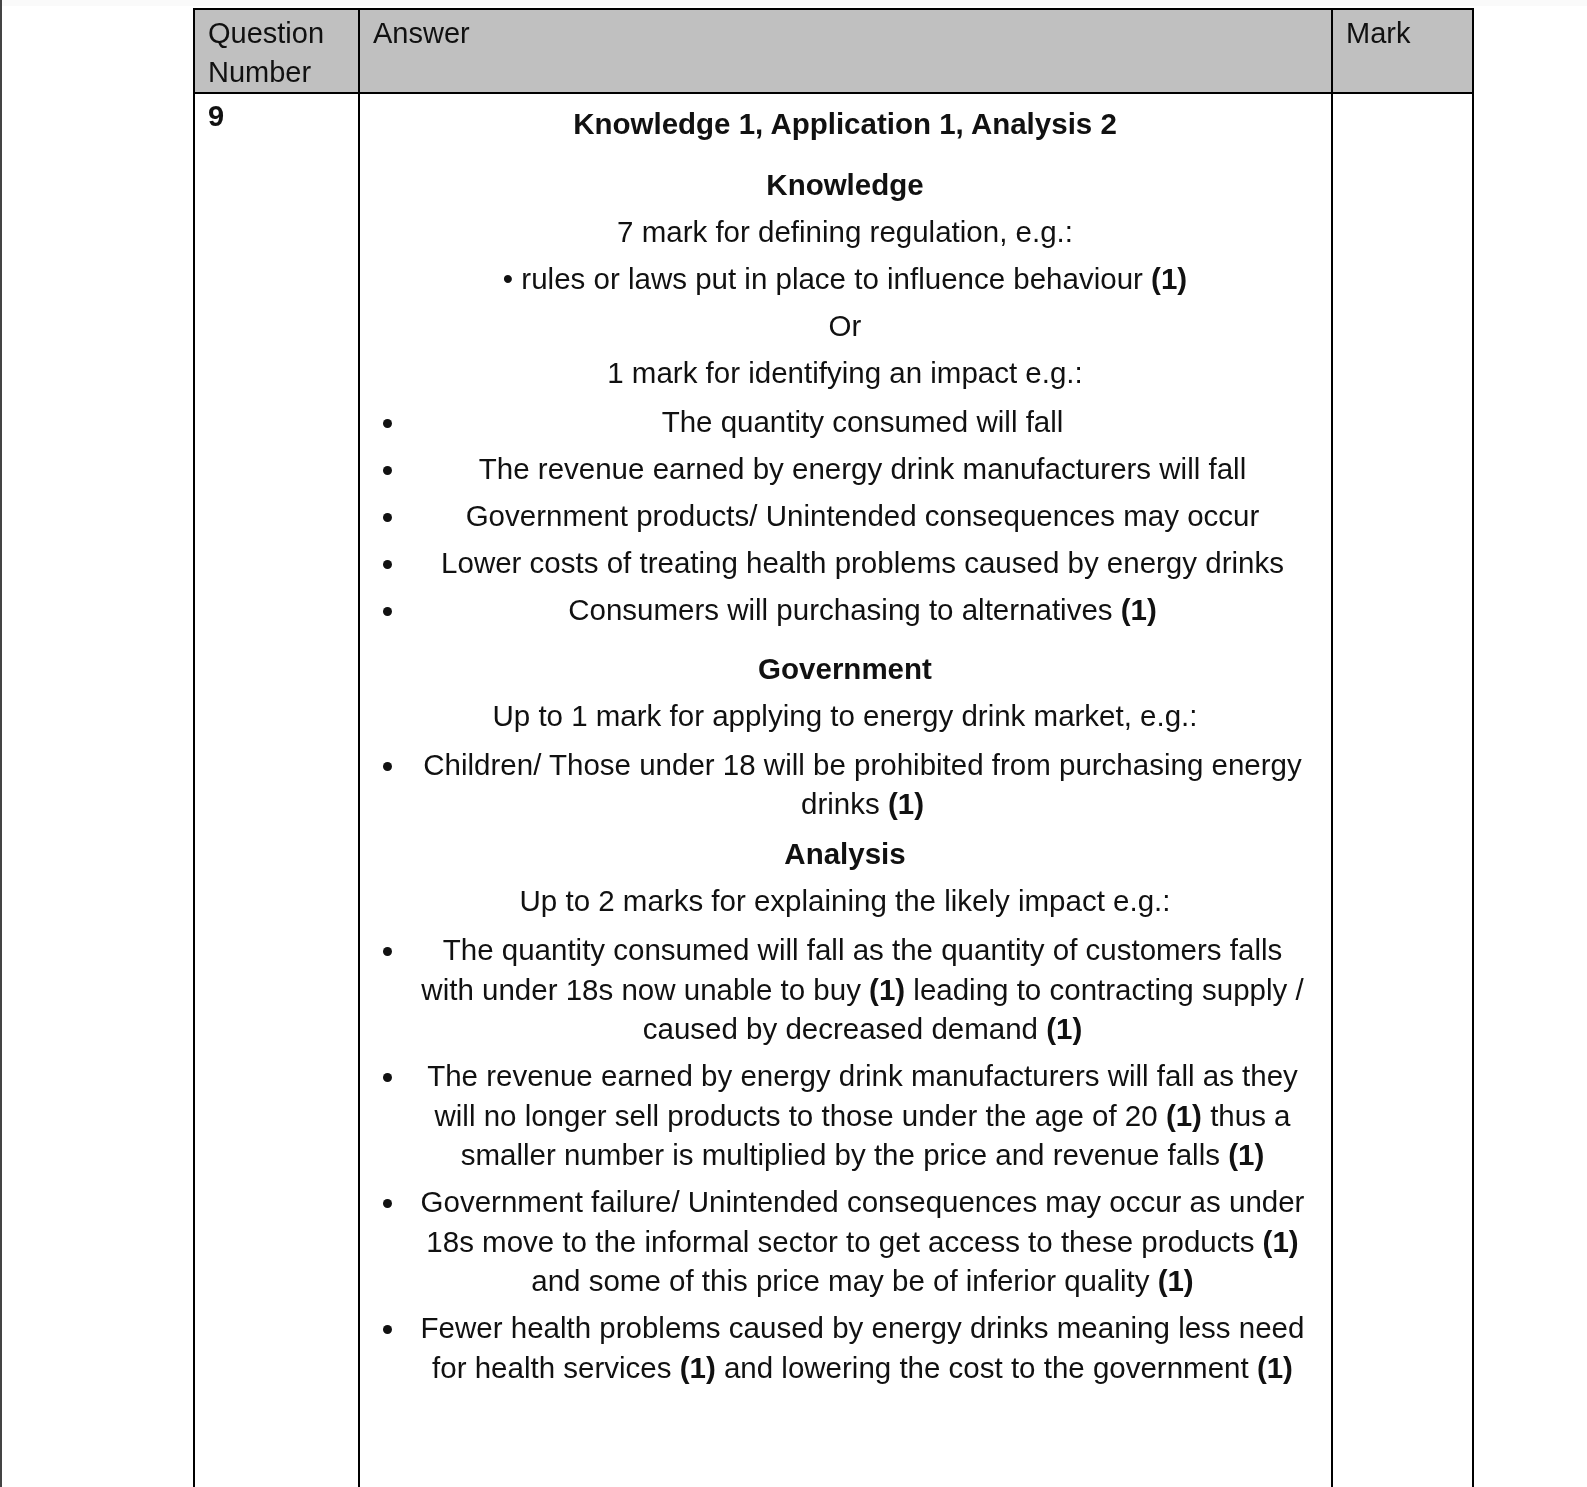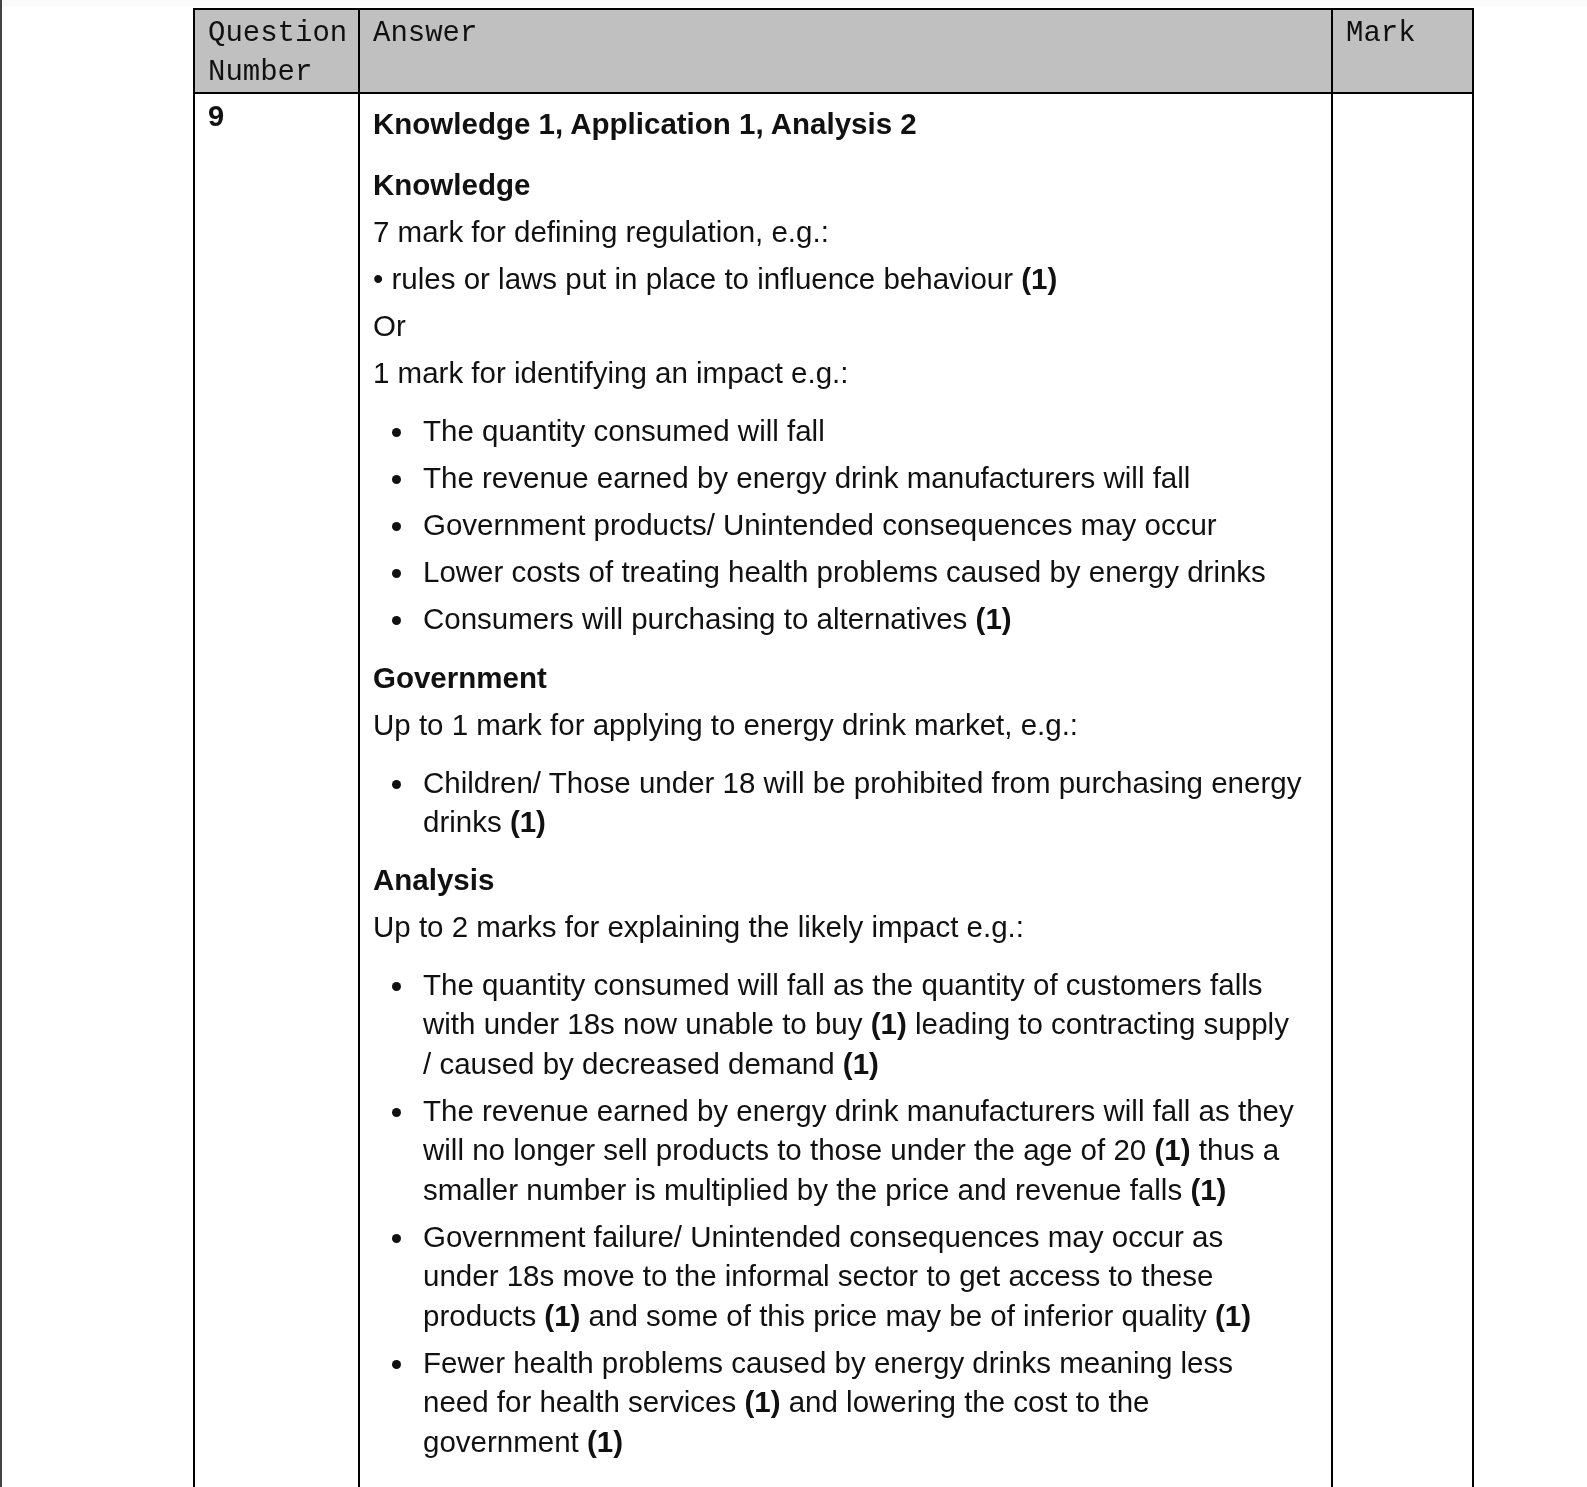--- a/index.html
+++ b/index.html
@@ -15,33 +15,33 @@
     border-collapse: collapse; table-layout: fixed;
     width: 1279px;
   }
   table.ms th, table.ms td {
     border: 2.5px solid #000000; vertical-align: top; padding: 0;
   }
   table.ms tr.body-row td { border-bottom: none; height: 1420px; }
   col.c1 { width: 165px; } col.c2 { width: 973px; } col.c3 { width: 141px; }
 
   th { background: #c0c0c0; font-weight: normal; text-align: left; font-size: 29px; line-height: 39px; height: 79px; }
-  th .hc { padding: 4px 14px 0 13px; font-family: Liberation Mono, monospace; }
+  th .hc { padding: 4px 14px 0 13px; }
 
   .qnum { font-weight: bold; font-size: 29px; padding: 4px 14px 0 13px; line-height: 36px; }
 
-  .ans { padding: 8px 14px 0 13px; font-size: 29.5px; }
+  .ans { padding: 8px 14px 0 13px; font-size: 29.5px; text-align: center; }
   .ans p { margin: 0; line-height: 40px; }
   .ans .bold { font-weight: bold; }
   .h-top { margin-top: 0 !important; padding-top: 2px; margin-bottom: 18px !important; }
   .sec-head { font-weight: bold; line-height: 46px !important; }
   .sec-gap { margin-top: 16px !important; }
   .line { line-height: 47px !important; }
 
-  ul.bl { list-style: none; margin: 15px; padding: 0; }
+  ul.bl { list-style: none; margin: 6px; padding: 0; }
   ul.bl li { position: relative; padding-left: 35px; line-height: 39.5px; margin-bottom: 7.5px; }
   ul.bl li .dot { position: absolute; left: 4px; top: 17px; width: 9px; height: 9px; border-radius: 50%; background: #111111; }
   b.mk { font-weight: bold; }
 </style>
 </head>
 <body>
 
 <div class="topstrip"></div>
 <div class="page-edge"></div>
 

